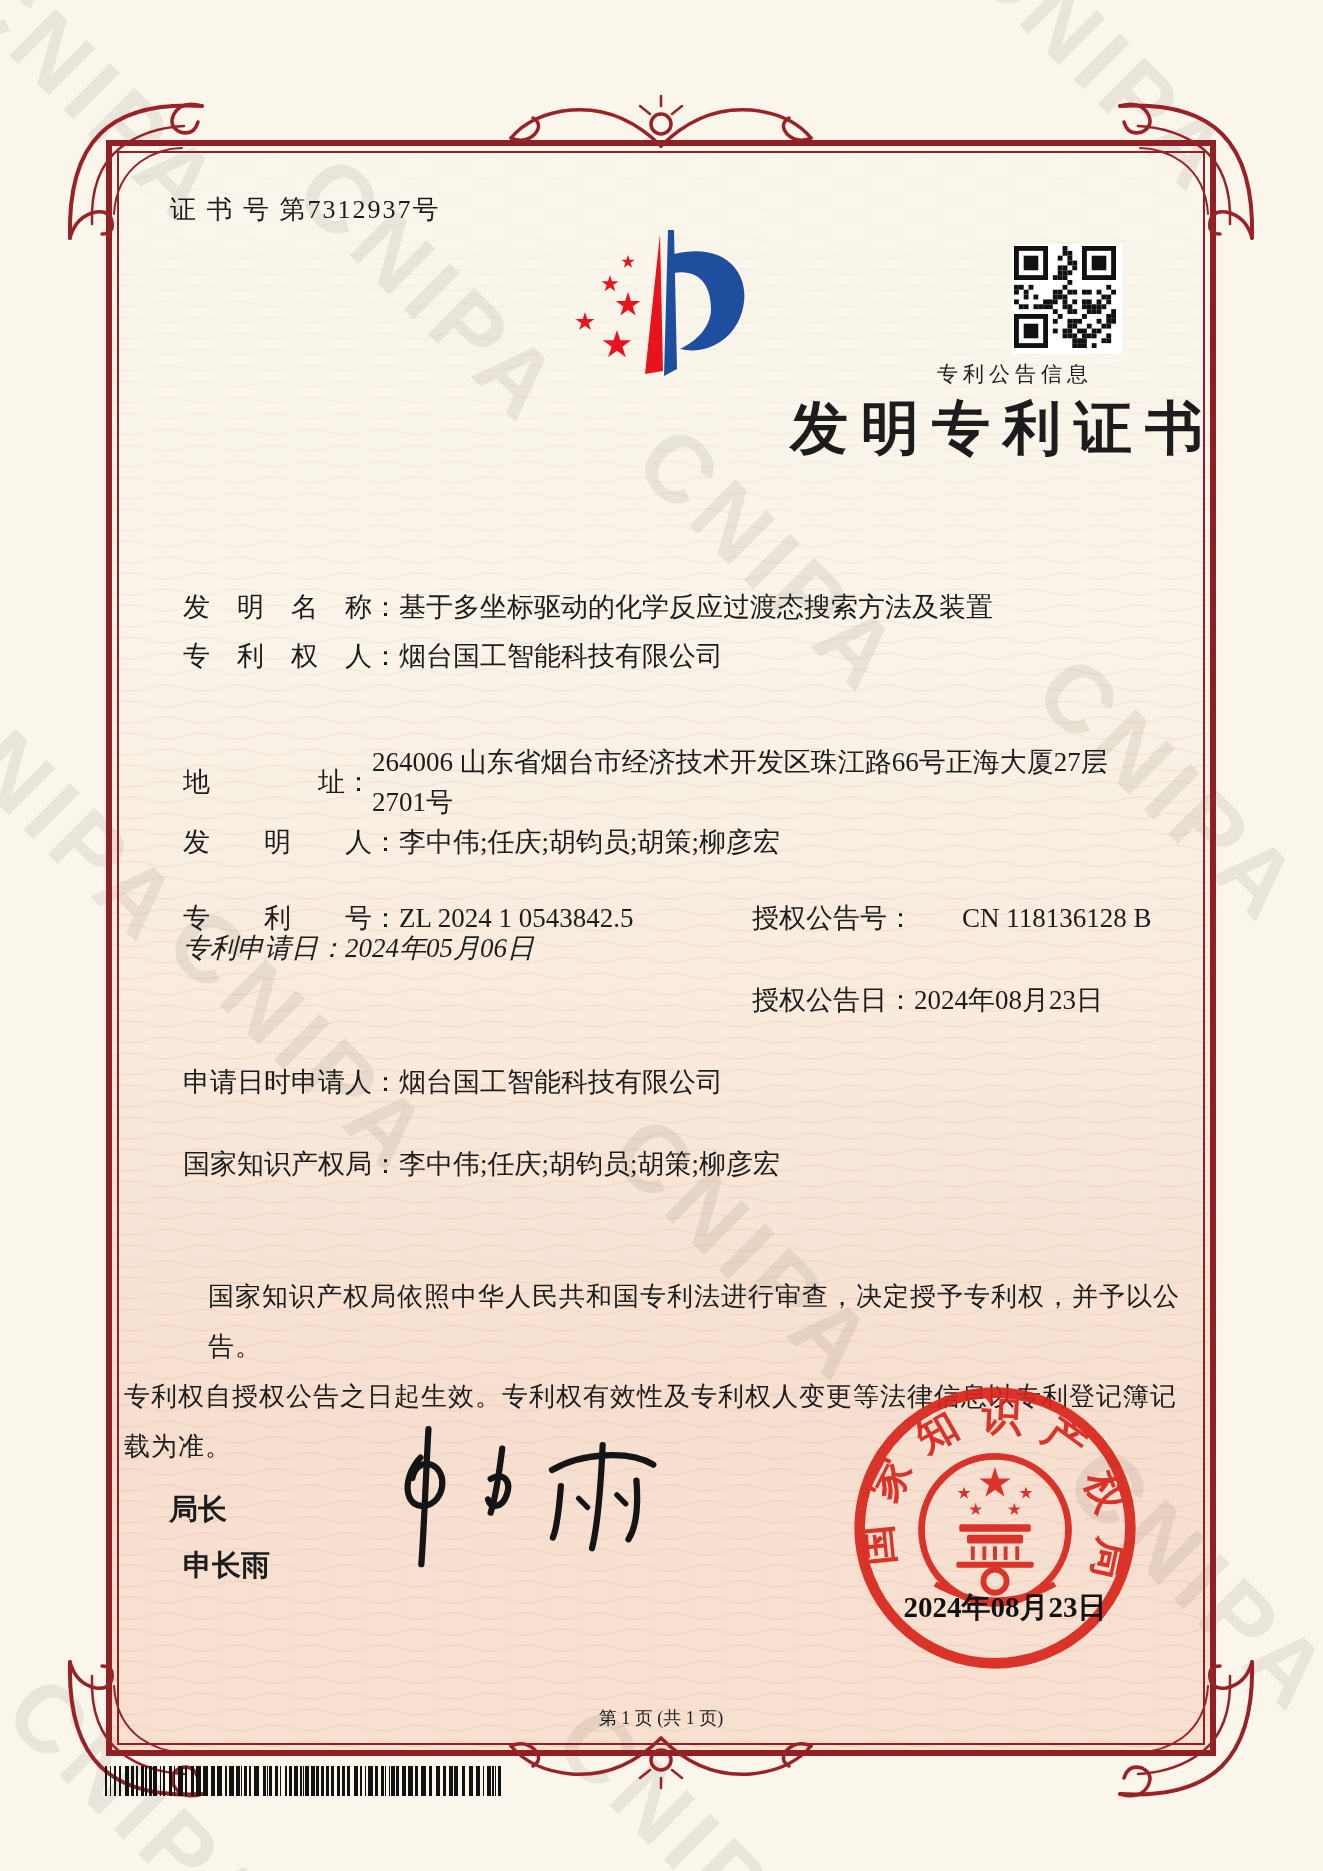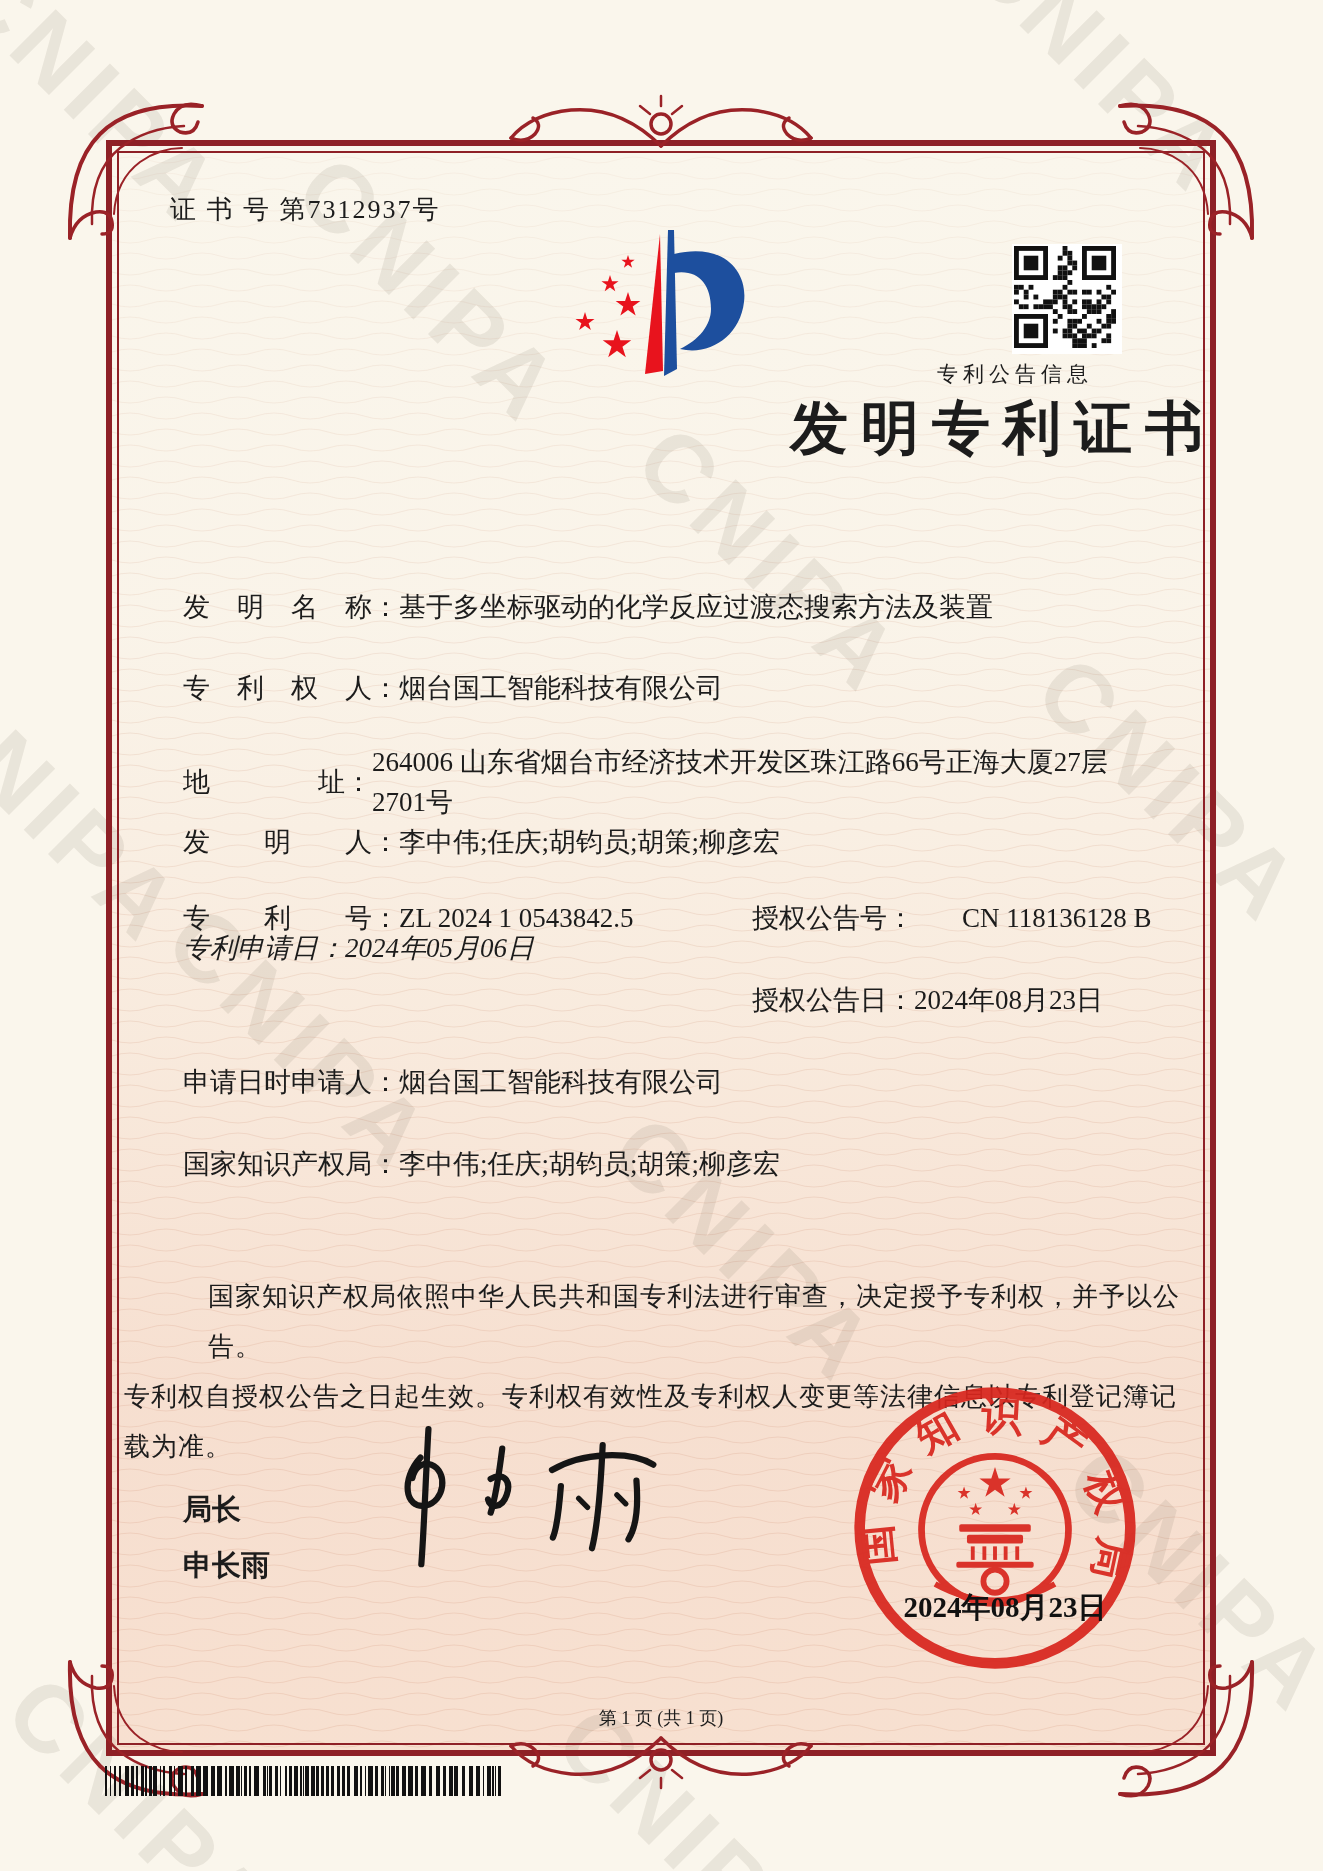--- a/index.html
+++ b/index.html
@@ -42,21 +42,21 @@
   #qr-caption{left:925px;top:360px;width:180px;text-align:center;font-size:21px;letter-spacing:5px;}
   #title{left:106px;top:390px;width:1110px;text-align:right;
          font-size:58px;font-weight:bold;letter-spacing:13px;}
   .row{left:183px;display:flex;align-items:flex-start;font-size:27px;line-height:40px;}
   .row .lb{white-space:pre;flex:none;}
   .row .val{white-space:pre-wrap;}
   .valw{width:782px;}
   .rcol{left:752px;}
   #statement{left:124px;top:1272px;width:1078px;font-size:26px;line-height:50px;letter-spacing:1px;}
   #statement .ln1{padding-left:84px;}
-  #chief-title{left:183px;top:1490px;font-size:29px;font-weight:bold;
+  #chief-title{left:169px;top:1490px;font-size:29px;font-weight:bold;
                font-family:"Liberation Sans","DejaVu Sans",sans-serif;}
   #chief-name{left:183px;top:1546px;font-size:29px;font-weight:bold;
               font-family:"Liberation Sans","DejaVu Sans",sans-serif;}
   #signature{left:365px;top:1422px;}
   #seal{left:850px;top:1383px;width:290px;height:290px;z-index:3;}
   #seal-date{left:855px;top:1588px;width:300px;text-align:center;
              font-size:29px;font-weight:bold;color:#111;z-index:4;}
   #footer{left:106px;top:1706px;width:1110px;text-align:center;font-size:18px;z-index:3;}
   #barcode{left:104px;top:1766px;z-index:3;}
   #barcode rect{fill:#111;}
@@ -377,21 +377,21 @@
       </svg>
   </div>
   <div id="qr-caption" class="abs ct">专利公告信息</div>
 
   <div id="title" class="abs ct">发明专利证书</div>
 
   <div class="abs ct row" style="top:552px;margin-top:35px;">
     <span class="lb">发　明　名　称：</span>
     <span class="val">基于多坐标驱动的化学反应过渡态搜索方法及装置</span>
   </div>
-  <div class="abs ct row" style="top:668px;align-items:center;">
+  <div class="abs ct row" style="top:636px;align-items:center;">
     <span class="lb">专　利　权　人：</span>
     <span class="val">烟台国工智能科技有限公司</span>
   </div>
   <div class="abs ct row" style="top:742px;align-items:center;">
     <span class="lb">地　　　　址：</span>
     <span class="val valw">264006 山东省烟台市经济技术开发区珠江路66号正海大厦27层2701号</span>
   </div>
   <div class="abs ct row" style="top:822px;">
     <span class="lb">发　　明　　人：</span>
     <span class="val">李中伟;任庆;胡钧员;胡策;柳彦宏</span>

